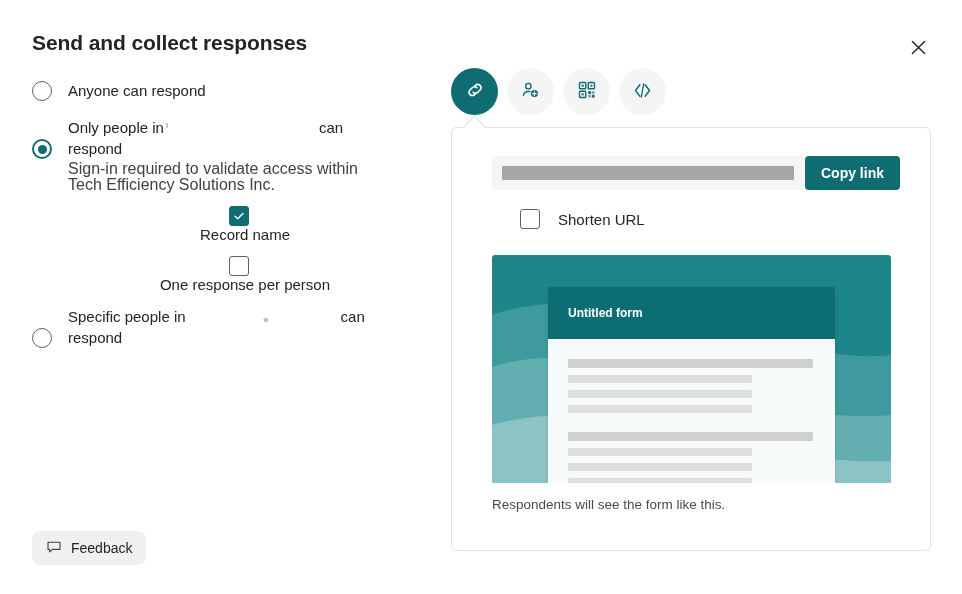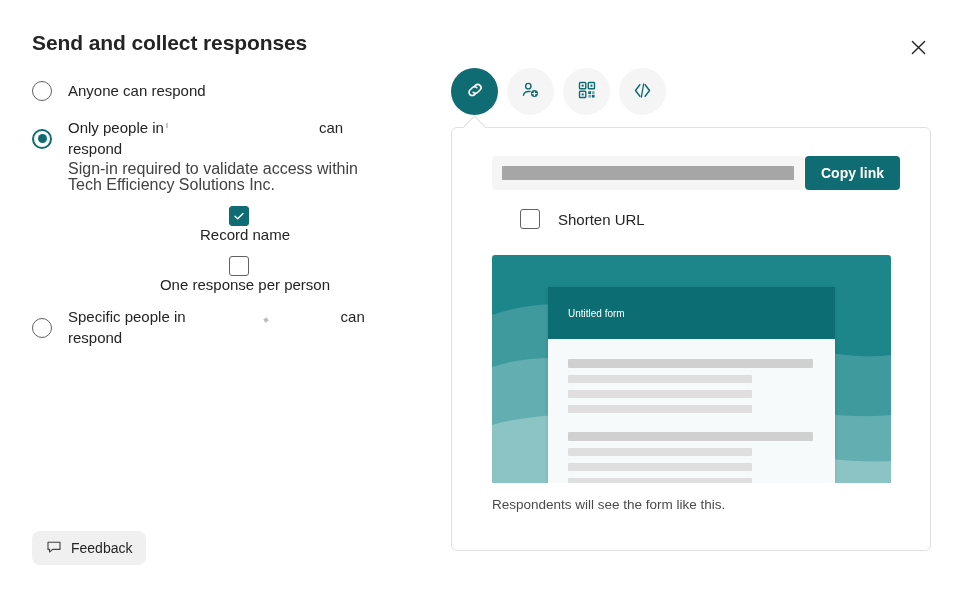--- a/index.html
+++ b/index.html
@@ -39,21 +39,21 @@
 
   
   .left-col {
     position: absolute;
     left: 32px; top: 80px;
     width: 390px;
   }
   .opt-row {
     position: relative;
     display: flex;
-    align-items: center;
+    align-items: flex-end;
     margin-bottom: 2px;
   }
   .radio {
     flex: 0 0 auto;
     width: 20px; height: 20px;
     border-radius: 50%;
     border: 1.3px solid #616161;
     background: #ffffff;
     margin-top: 1px;
     margin-right: 16px;
@@ -265,22 +265,22 @@
   }
   .form-head {
     height: 52px;
     background: #0c6e72;
     display: flex;
     align-items: center;
     padding-left: 20px;
   }
   .form-title {
     color: #ffffff;
-    font-size: 10px;
-    font-weight: normal;
+    font-size: 12px;
+    font-weight: bold;
   }
   .form-body { padding: 20px 22px 0 20px; }
   .sk {
     background: #d6d6d6;
     border-radius: 1px;
     margin-bottom: 7px;
   }
   .sk.wide { height: 9px; width: 100%; background: #d0d0d0; }
   .sk.short { height: 8px; width: 75%; background: #dfdfdf; }
   .sk.gap { margin-bottom: 19px; }

